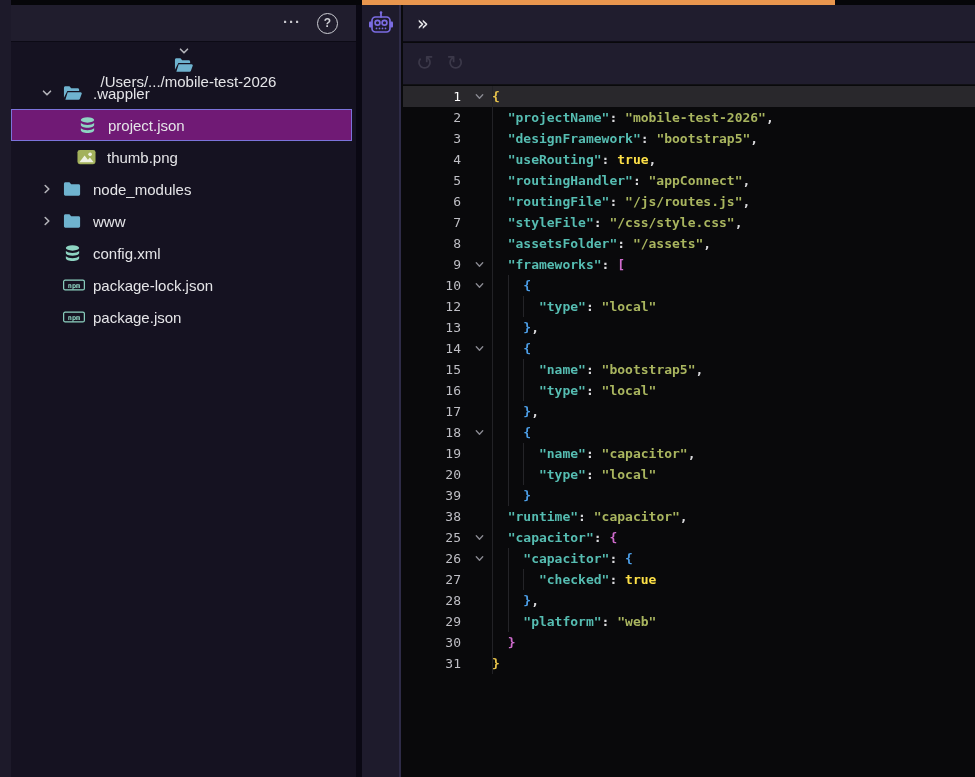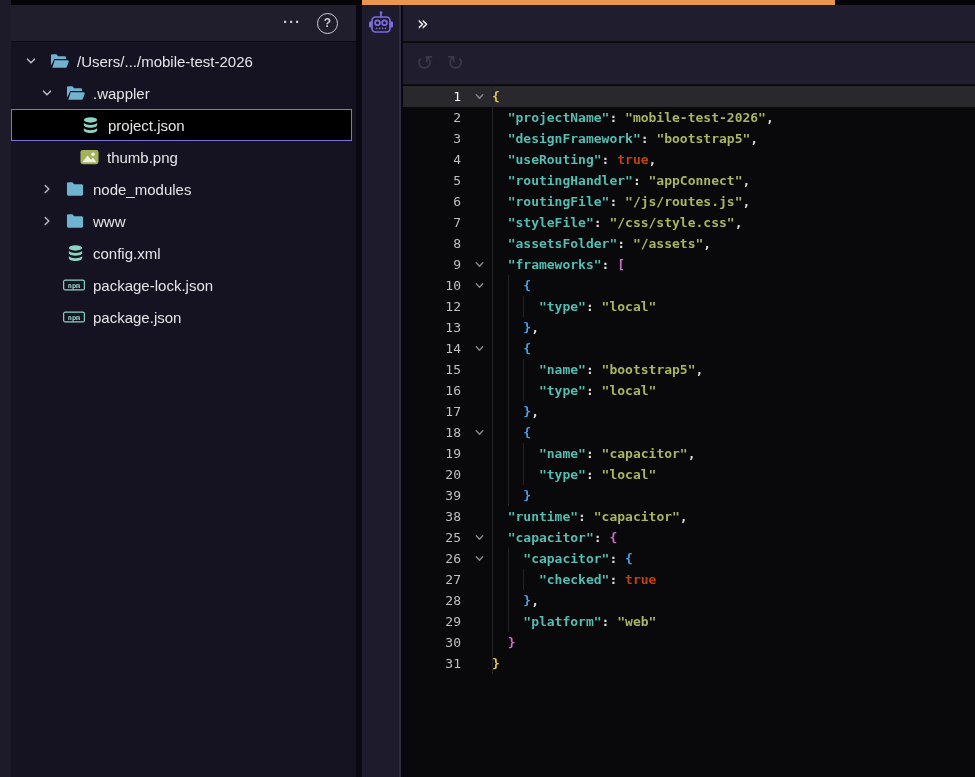--- a/index.html
+++ b/index.html
@@ -20,26 +20,26 @@
     position:absolute; left:0; top:5px; width:100%; height:37px; background:#201d2d;
     border-bottom:1px solid #0c0a15; display:flex; align-items:center; justify-content:flex-end; gap:16px; padding-right:18px;
   }
   .more-btn { color:#c9c9ce; font-size:15px; font-weight:bold; letter-spacing:1px; cursor:pointer; line-height:1; padding-bottom:4px; }
   .help-btn {
     width:21px; height:21px; border:1.6px solid #cdced4; border-radius:50%;
     color:#cdced4; font-size:12px; font-weight:bold; display:flex; align-items:center; justify-content:center; cursor:pointer;
   }
   .file-tree { position:absolute; left:0; top:45px; width:100%; }
   .tree-row { display:flex; align-items:center; height:32px; color:#e5e5e8; font-size:15px; cursor:pointer; margin-right:4px; }
-  .tree-row.lvl0 { padding-left:14px; }
+  .tree-row.lvl0 { padding-left:14px;flex-direction:column; }
   .tree-row.lvl1 { padding-left:30px; }
   .tree-row.lvl2 { padding-left:44px; }
-  .tree-row.selected { background:#000000; border:1px solid #7c73da; }
+  .tree-row.selected { background:#701a75; border:1px solid #7c73da; }
   .chev { width:22px; display:flex; align-items:center; justify-content:flex-start; flex:none; }
-  .ficon { width:22px; margin-right:8px; display:flex; align-items:center; justify-content:flex-end; flex:none; }
+  .ficon { width:22px; margin-right:8px; display:flex; align-items:center; justify-content:flex-start; flex:none; }
   .flabel { white-space:nowrap; }
   
   .sidebar-divider { position:absolute; left:356px; top:0; width:6px; height:777px; background:#0a0813; cursor:col-resize; z-index:3; }
   .rail { position:absolute; left:362px; top:0; width:39px; height:777px; background:#1e1b2c; border-right:2px solid #2e2b47; z-index:3; }
   .robot-btn { margin:9px auto 0 auto; width:30px; height:30px; display:flex; align-items:center; justify-content:center; cursor:pointer; }
   
   .editor { position:absolute; left:403px; top:0; width:572px; height:777px; background:#09090b; }
   .editor-header {
     position:absolute; left:0; top:5px; width:100%; height:37px; background:#201d2e;
     border-bottom:1px solid #0d0b15; display:flex; align-items:center; padding-left:14px;
@@ -59,21 +59,21 @@
   .cl { display:flex; height:21px; }
   .cl.active { background:#29282c; }
   .ln { width:63px; flex:none; text-align:right; padding-right:5px; color:#bfbfc5; font-weight:400; }
   .cl.active .ln { color:#ffffff; }
   .fold { width:26px; flex:none; display:flex; align-items:center; justify-content:center; }
   .code { white-space:pre; box-shadow:inset 1px 0 0 #222226; }
   .ind { display:inline-block; white-space:pre; box-shadow:inset 1px 0 0 #242428; }
   .ind:first-child { box-shadow:none; }
   .t-k  { color:#56bdb2; }
   .t-s  { color:#a9b55f; }
-  .t-b  { color:#c2410c; }
+  .t-b  { color:#fde047; }
   .t-p  { color:#d9d9dc; }
   .t-g1 { color:#e9c44b; }
   .t-g2 { color:#cf6bcd; }
   .t-g3 { color:#4d9fe8; }
 </style>
 </head>
 <body>
 
 <div class="app">
 

